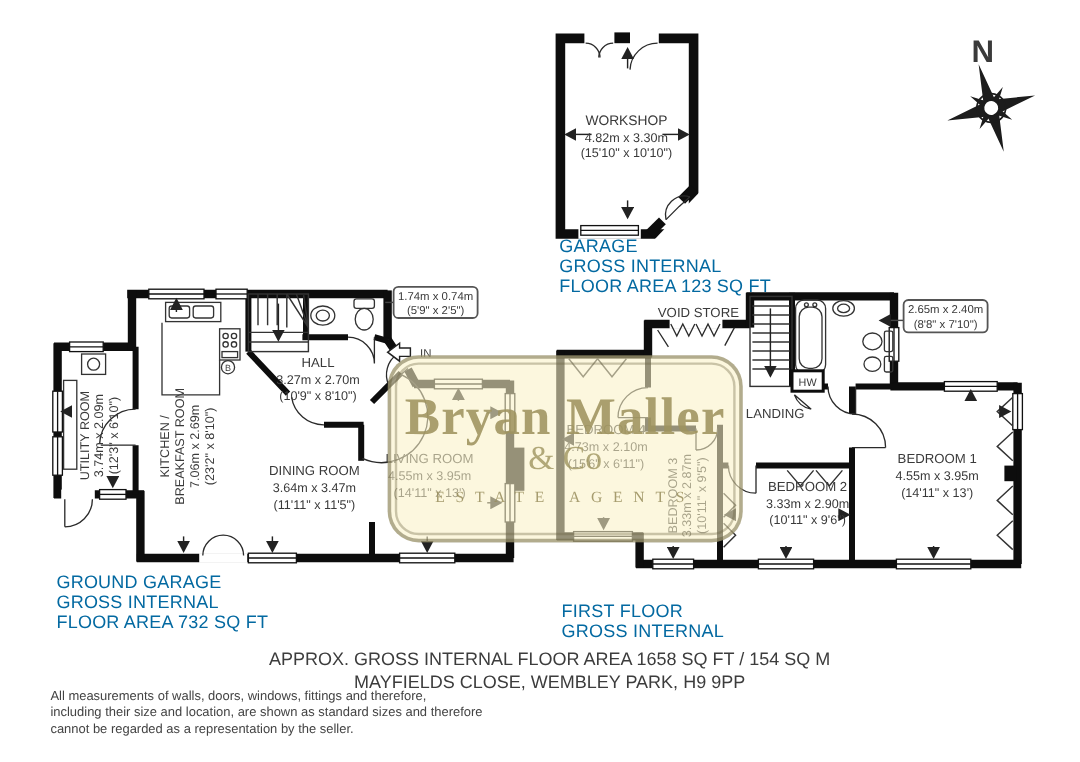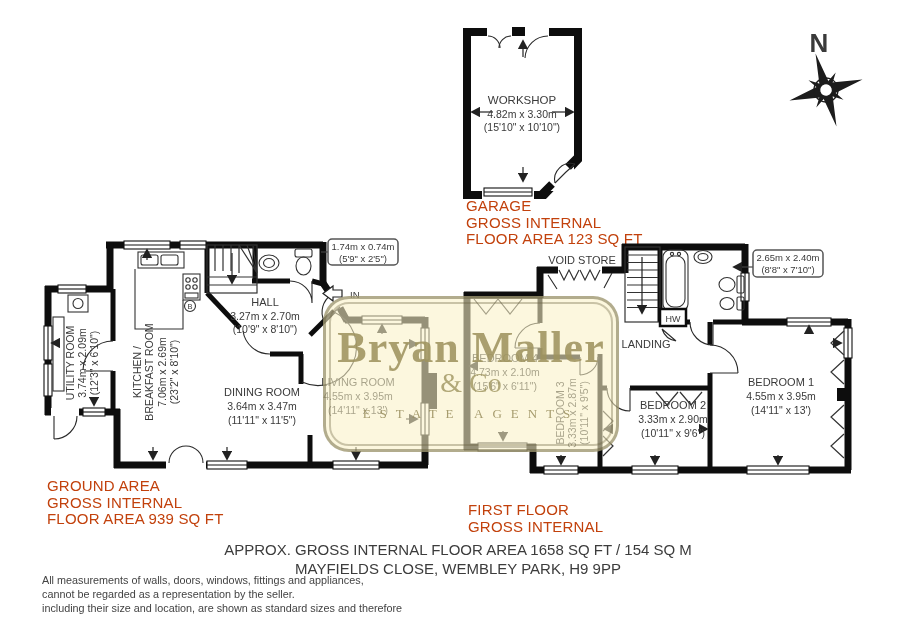--- a/index.html
+++ b/index.html
@@ -1,21 +1,21 @@
 <!DOCTYPE html>
 <html><head>
 <meta charset="utf-8">
 <style>
   html,body{margin:0;padding:0;background:#fff;}
   .page{position:relative;width:900px;height:635px;background:#ffffff;overflow:hidden;
         font-family:"Liberation Sans",sans-serif;color:#3a3a3a;}
   .abs{position:absolute;}
   svg{position:absolute;overflow:visible;}
   svg text{font-family:"Liberation Sans",sans-serif;fill:#3a3a3a;}
-  .cap{position:absolute;font-size:15px;line-height:16.5px;letter-spacing:.2px;color:#c2410c;}
+  .cap{position:absolute;font-size:15px;line-height:16.5px;letter-spacing:.2px;color:#0369a1;}
   .cap div{white-space:nowrap;}
   .summary{position:absolute;left:10px;top:540px;width:896px;text-align:center;
            font-size:15px;line-height:19px;color:#3c3c3c;}
   .disclaimer{position:absolute;left:42px;top:573px;font-size:10.8px;line-height:14.2px;color:#434343;}
   
   .watermark{position:absolute;left:323px;top:296px;width:290px;height:150px;
              background:rgba(250,242,198,0.58);
              border:3px solid rgba(105,98,62,0.5);border-radius:26px;
              outline:2px solid rgba(105,98,62,0.35);outline-offset:-8px;
              display:flex;flex-direction:column;align-items:center;justify-content:center;
@@ -216,23 +216,23 @@
       <text x="113" y="139" text-anchor="middle" font-size="10.5" transform="rotate(-90 113 139)">BREAKFAST ROOM</text>
       <text x="126" y="139" text-anchor="middle" font-size="10.5" transform="rotate(-90 126 139)">7.06m x 2.69m</text>
       <text x="138" y="139" text-anchor="middle" font-size="10.5" transform="rotate(-90 138 139)">(23'2" x 8'10")</text>
       <text x="34" y="130" text-anchor="middle" font-size="10.5" transform="rotate(-90 34 130)">UTILITY ROOM</text>
       <text x="46" y="130" text-anchor="middle" font-size="10.5" transform="rotate(-90 46 130)">3.74m x 2.09m</text>
       <text x="58" y="130" text-anchor="middle" font-size="10.5" transform="rotate(-90 58 130)">(12'3" x 6'10")</text>
     </g>
   </svg>
 
   <div class="cap" style="left:47px;top:478px">
-    <div>GROUND AREA</div>
+    <div>GROUND GARAGE</div>
     <div>GROSS INTERNAL</div>
-    <div>FLOOR AREA 939 SQ FT</div>
+    <div>FLOOR AREA 732 SQ FT</div>
   </div>
 
   <svg class="abs" style="left:460px;top:233px" width="400" height="250" viewBox="0 0 400 250">
     <g>
       <path d="M7,62 H80 V37 H165 V14 H285 V89 H388 V237 H73 V214 H7 Z" fill="#ffffff"></path>
     </g>
     <g stroke="#0d0d0d" stroke-width="7" fill="none">
       <path d="M4,62 H80"></path>
       <path d="M80,65 V34"></path>
       <path d="M77,37 H165"></path>
@@ -357,18 +357,18 @@
     <div class="wm2">&amp; Co</div>
     <div class="wm3">ESTATE AGENTS</div>
   </div>
 
   <div class="summary">
     <div>APPROX. GROSS INTERNAL FLOOR AREA 1658 SQ FT / 154 SQ M</div>
     <div>MAYFIELDS CLOSE, WEMBLEY PARK, H9 9PP</div>
   </div>
 
   <div class="disclaimer">
-    <div>All measurements of walls, doors, windows, fittings and appliances,</div>
+    <div>All measurements of walls, doors, windows, fittings and therefore,</div>
+    <div>including their size and location, are shown as standard sizes and therefore</div>
     <div>cannot be regarded as a representation by the seller.</div>
-    <div>including their size and location, are shown as standard sizes and therefore</div>
   </div>
 
 </div>
 
 </body></html>

